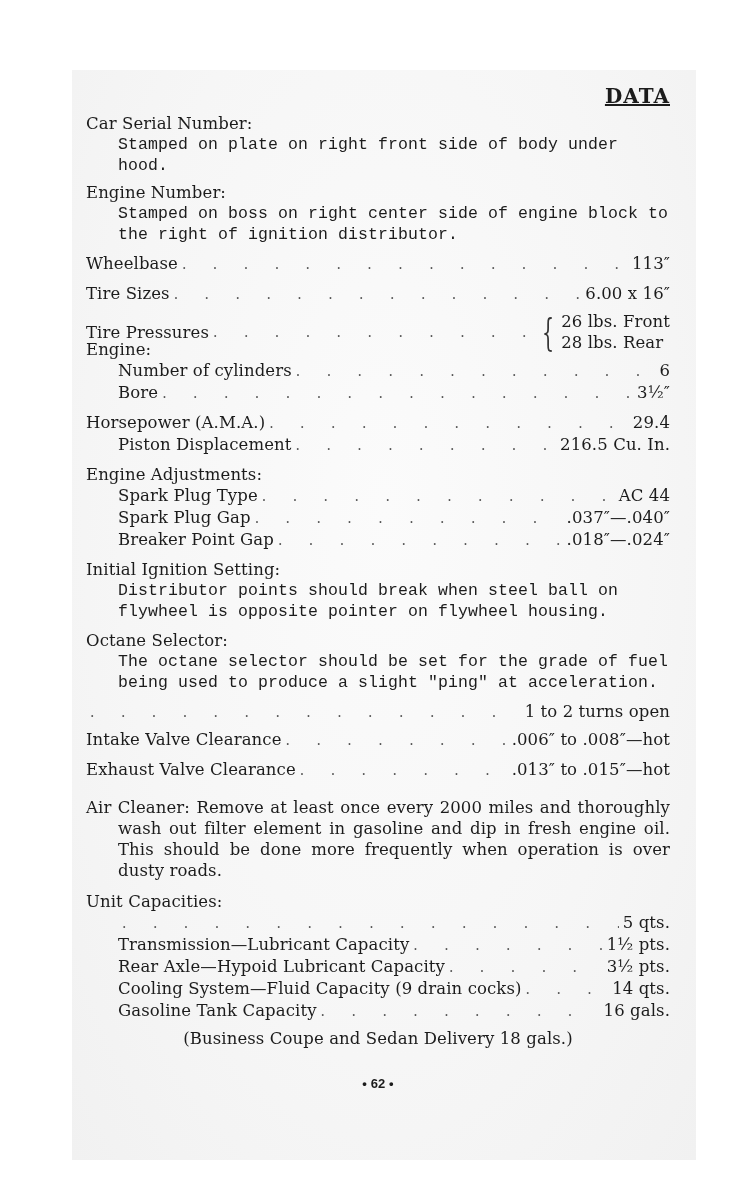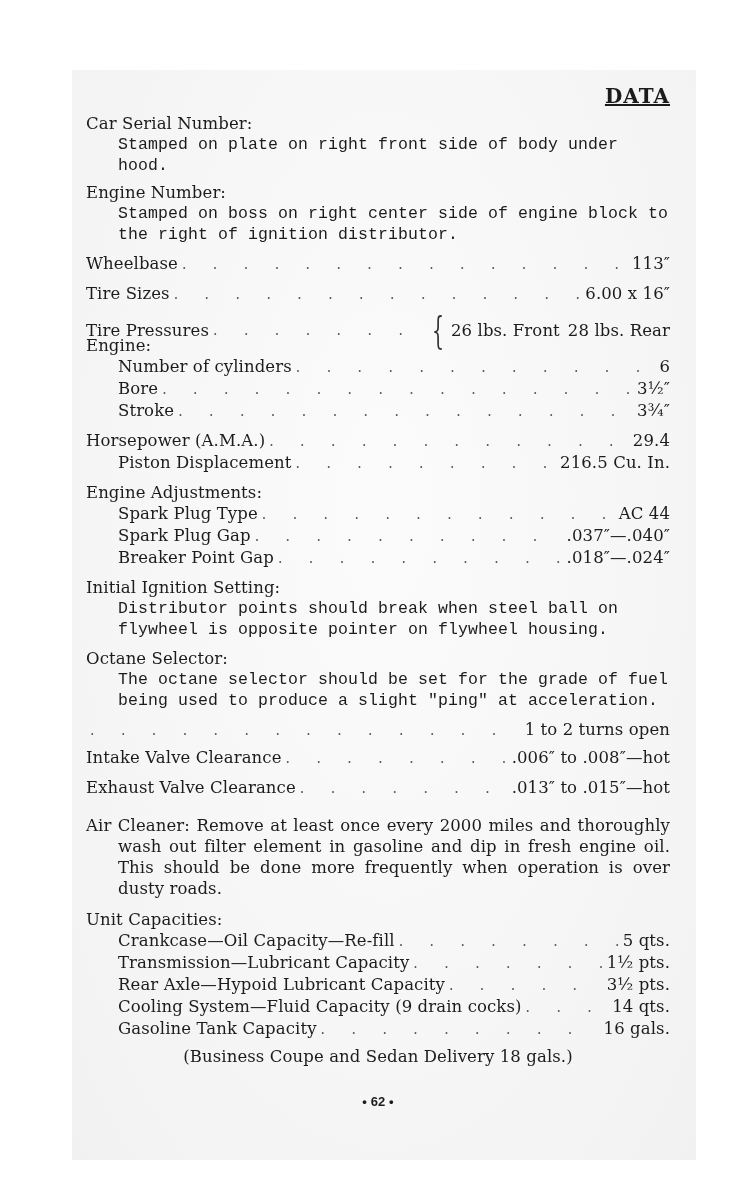--- a/index.html
+++ b/index.html
@@ -32,21 +32,21 @@
       flex: 1 1 auto; overflow: hidden; color: #555; margin: 0 4px;
       letter-spacing: 11px; font-size: 14px;
     }
     .row .dots::before {
       content: ". . . . . . . . . . . . . . . . . . . . . . . . . . . . . . . . . . . . . . . . . . . . . . . . . . . . . . . . . .";
     }
     .row .v { flex: 0 0 auto; text-align: left; }
     .hang { padding-left: 32px; text-indent: -32px; text-align: justify; }
     .brace-wrap { display: flex; align-items: center; }
     .brace { font-size: 38px; line-height: 38px; font-weight: 100; color: #333; margin-right: 1px; transform: scaleX(0.5); display: inline-block; }
-    .brace-vals { display: flex; flex-direction: row; line-height: 21px; gap: 8px; }
+    .brace-vals { display: flex; flex-direction: column; line-height: 21px; }
     .center-note { text-align: center; margin-top: 6px; }
     .pagenum {
       text-align: center; font-weight: bold; font-size: 13px; margin-top: 24px;
       font-family: Liberation Sans, sans-serif;
     }
   </style>
 </head>
 <body>
 
 <div class="paper"></div>
@@ -97,25 +97,20 @@
     <div class="row indent">
       <span class="k">Number of cylinders</span>
       <span class="dots"></span>
       <span class="v">6</span>
     </div>
     <div class="row indent">
       <span class="k">Bore</span>
       <span class="dots"></span>
       <span class="v">3½″</span>
     </div>
-    <div class="row indent">
-      <span class="k">Stroke</span>
-      <span class="dots"></span>
-      <span class="v">3¾″</span>
-    </div>
   </div>
 
   <div class="section" style="margin-top:8px">
     <div class="row">
       <span class="k">Horsepower (A.M.A.)</span>
       <span class="dots"></span>
       <span class="v">29.4</span>
     </div>
     <div class="row indent">
       <span class="k">Piston Displacement</span>
@@ -174,21 +169,20 @@
       <span class="dots"></span>
       <span class="v">.013″ to .015″—hot</span>
     </div>
   </div>
 
   <div class="section hang" style="margin-top:16px">Air Cleaner: Remove at least once every 2000 miles and thoroughly wash out filter element in gasoline and dip in fresh engine oil. This should be done more frequently when operation is over dusty roads.</div>
 
   <div class="section" style="margin-top:10px">
     <span class="label">Unit Capacities:</span>
     <div class="row indent">
-      <span class="k">Crankcase—Oil Capacity—Re-fill</span>
       <span class="dots"></span>
       <span class="v">5 qts.</span>
     </div>
     <div class="row indent">
       <span class="k">Transmission—Lubricant Capacity</span>
       <span class="dots"></span>
       <span class="v">1½ pts.</span>
     </div>
     <div class="row indent">
       <span class="k">Rear Axle—Hypoid Lubricant Capacity</span>

